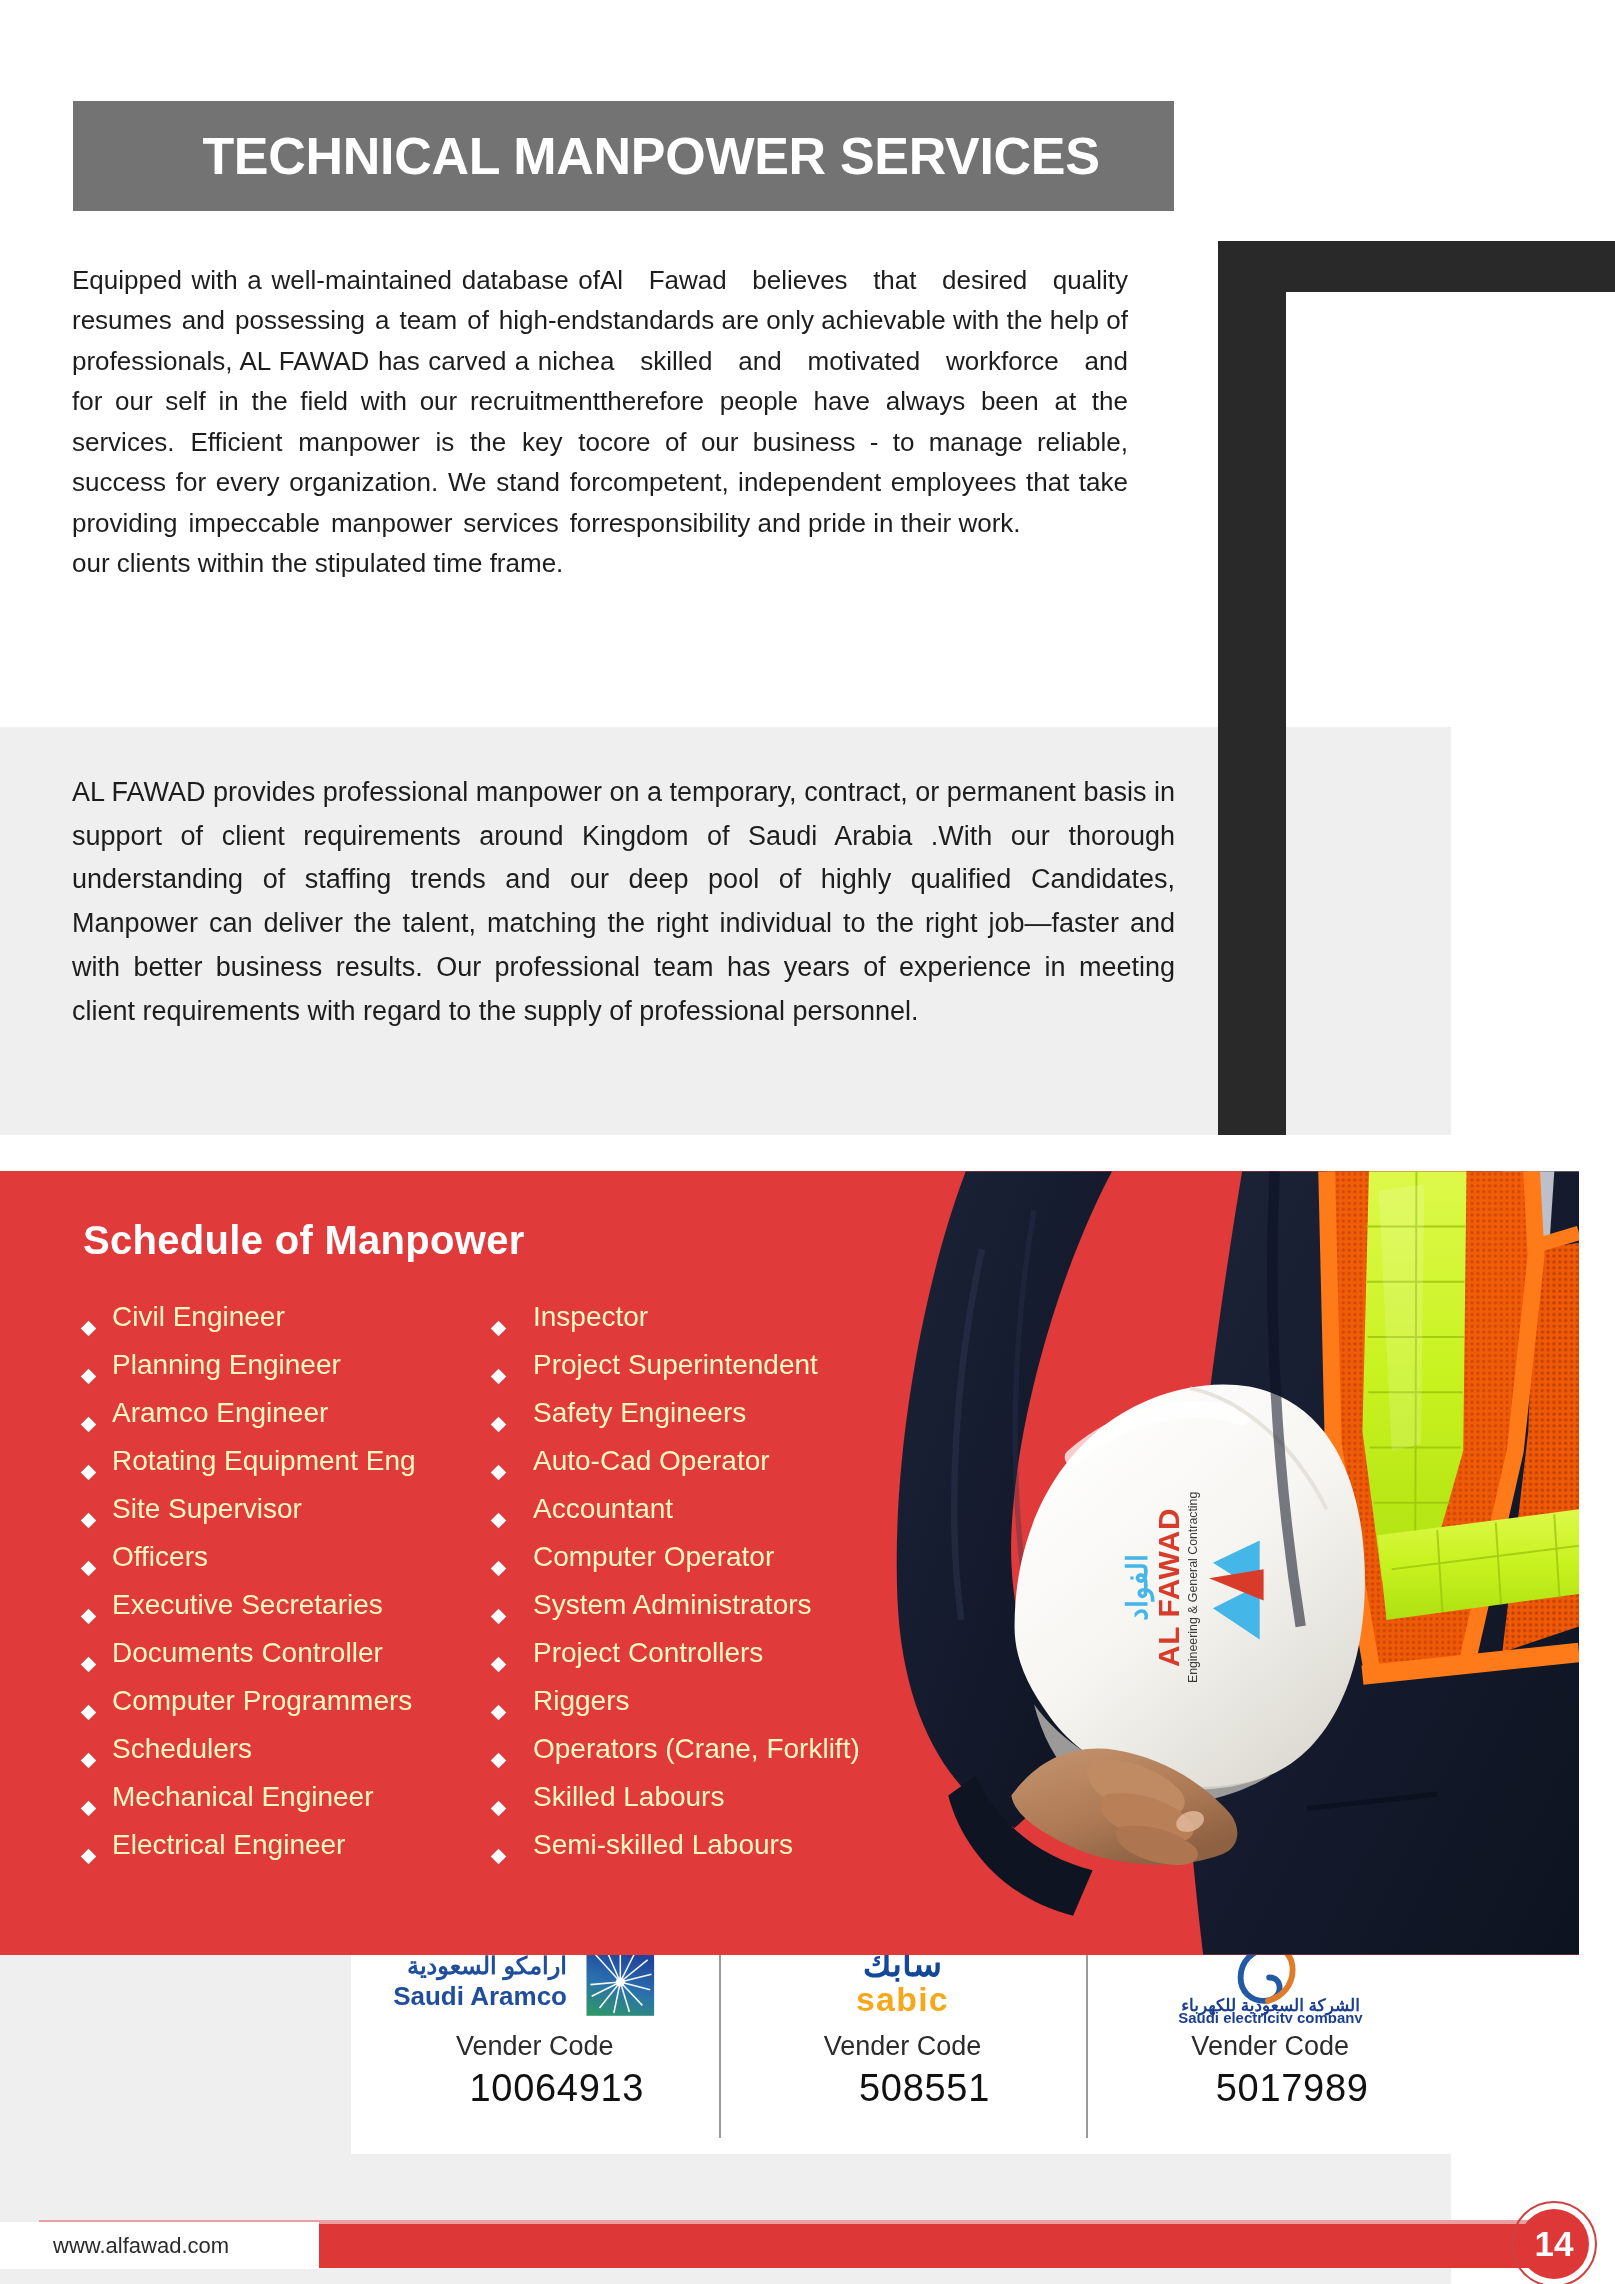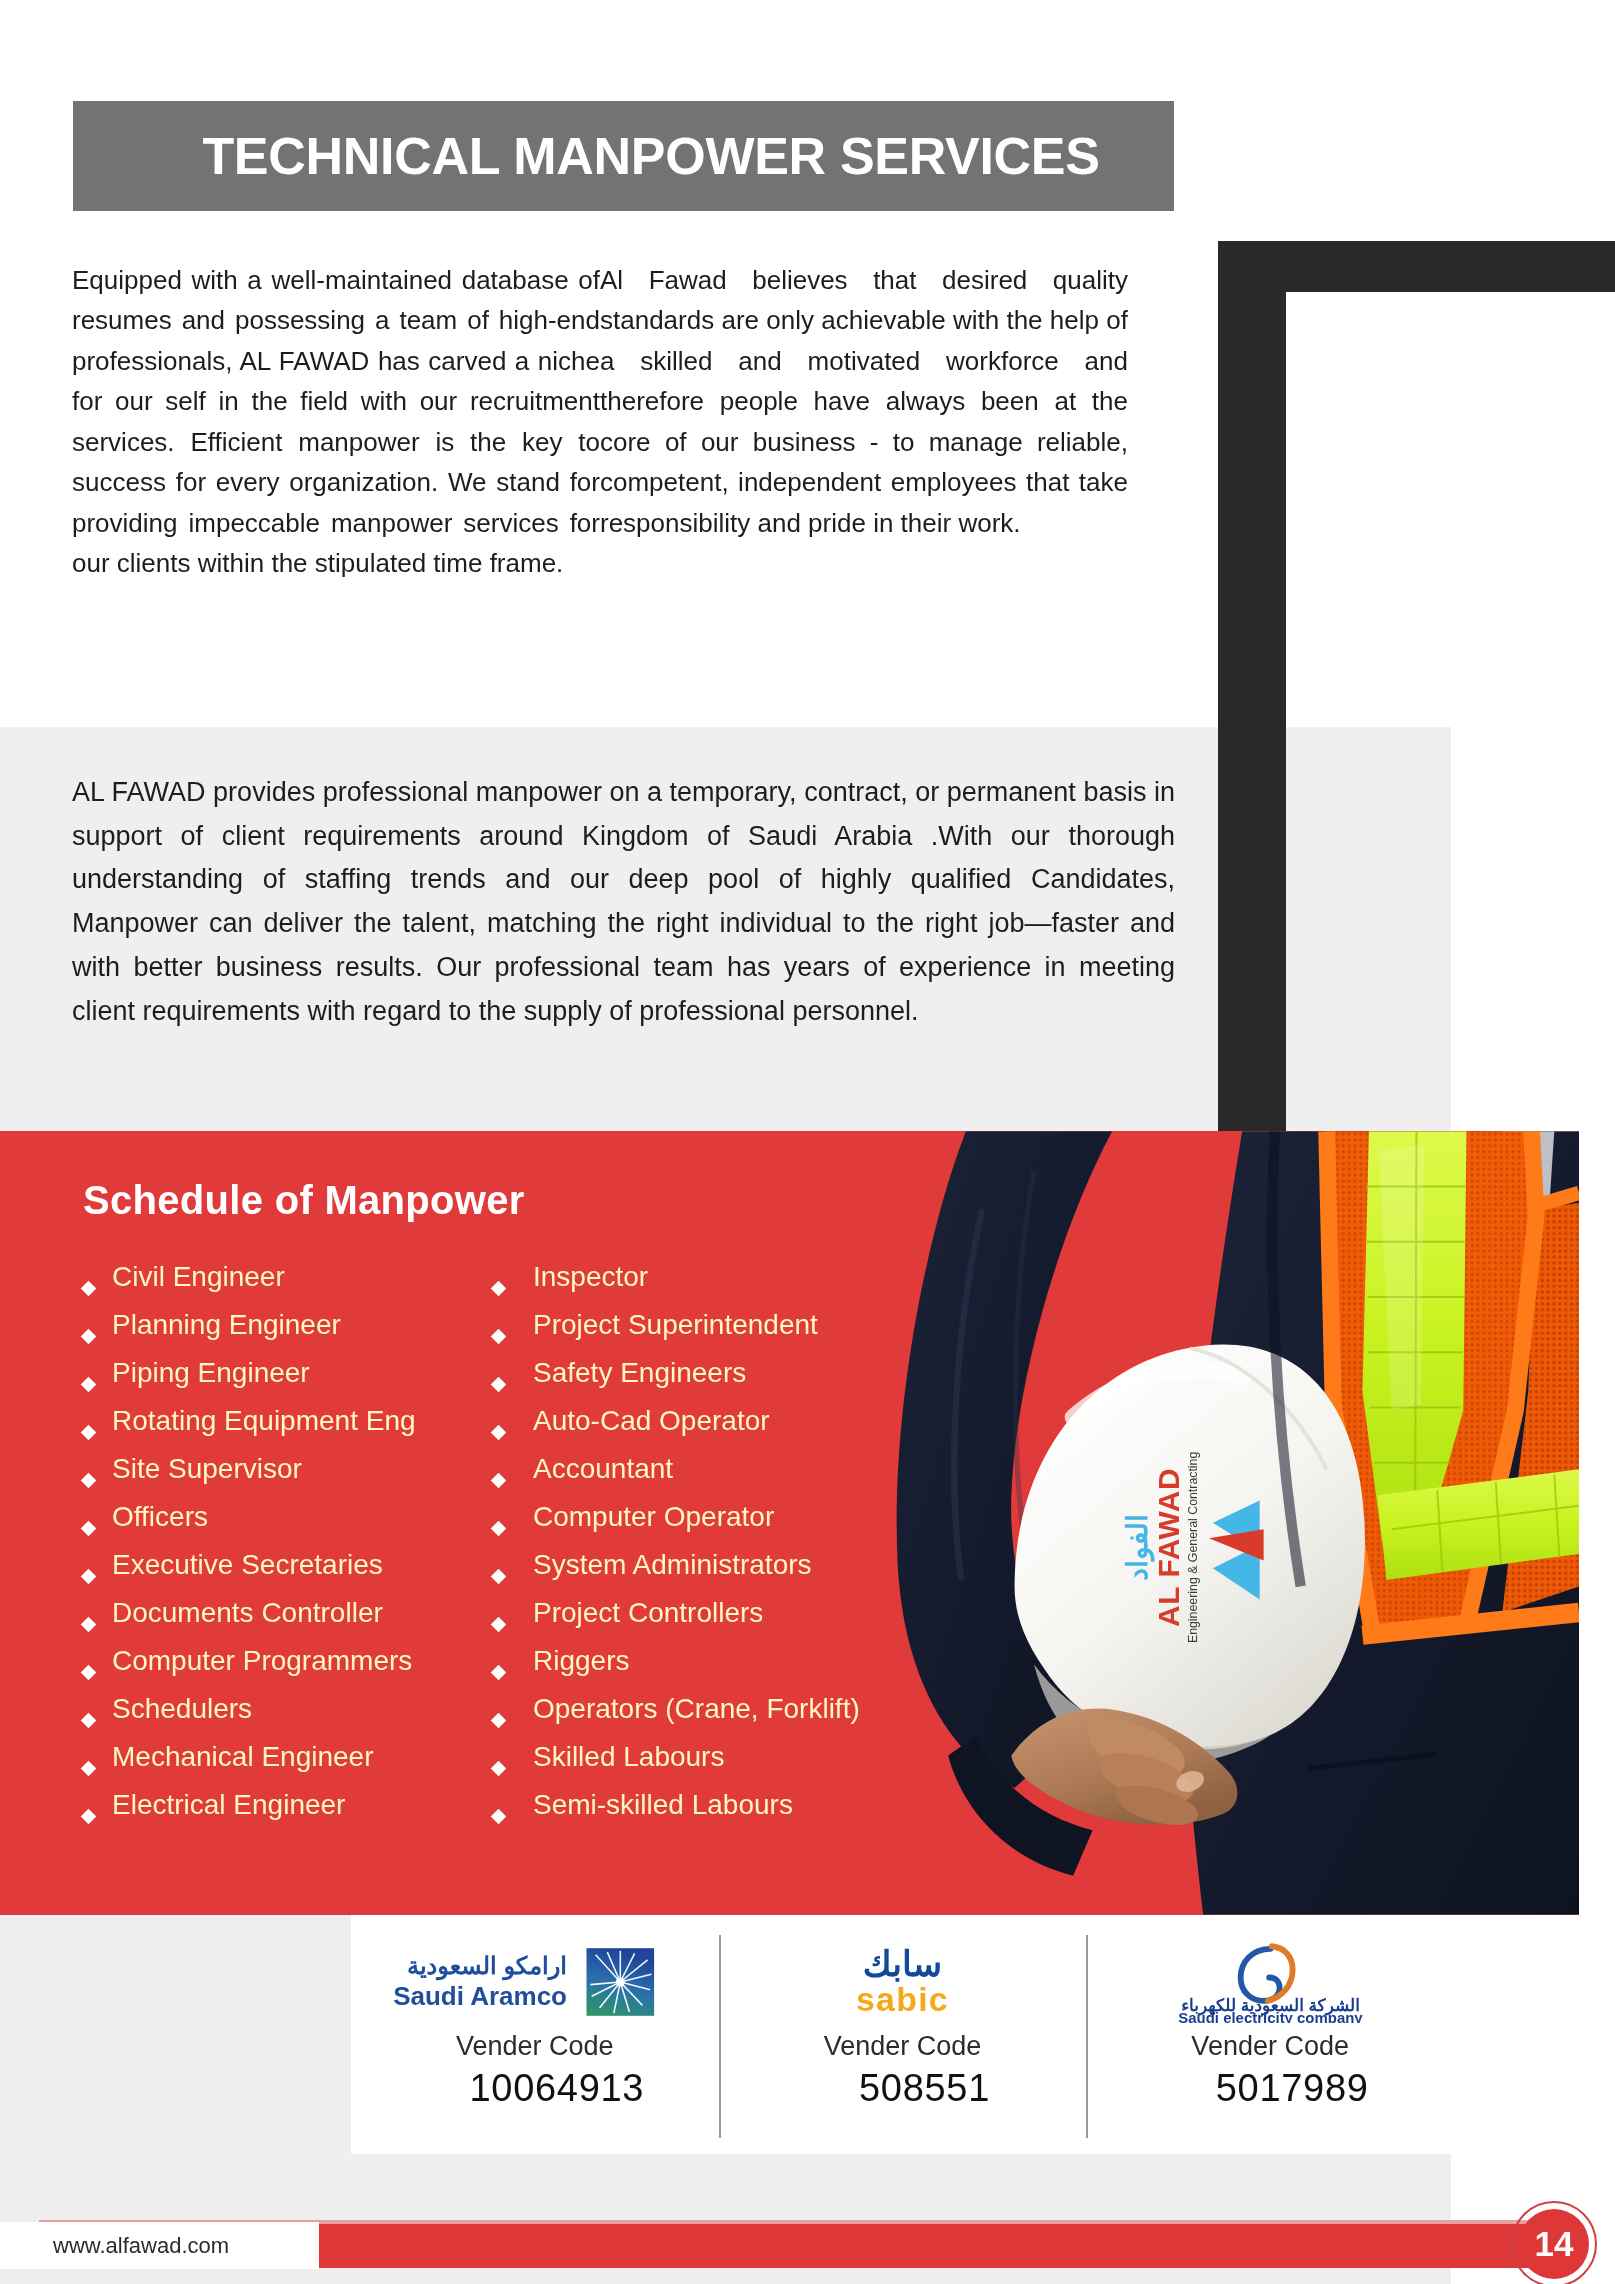--- a/index.html
+++ b/index.html
@@ -113,21 +113,21 @@
     text-align: justify;
     z-index: 4;
     font-family: "Liberation Sans", sans-serif;
     font-weight: 300;
   }
 
   
   .red-section {
     position: absolute;
     left: 0px;
-    top: 1131px;
+    top: 1171px;
     width: 1579px;
     height: 784px;
     background: #e03a3a;
     z-index: 6;
     overflow: hidden;
   }
 
   .schedule-title {
     position: absolute;
     left: 83px;
@@ -376,21 +376,21 @@
         <div class="bullet-item">
             <span class="bullet-mark"></span>
             <span>Civil Engineer</span>
           </div>
         <div class="bullet-item">
             <span class="bullet-mark"></span>
             <span>Planning Engineer</span>
           </div>
         <div class="bullet-item">
             <span class="bullet-mark"></span>
-            <span>Piping Engineer</span>
+            <span>Aramco Engineer</span>
           </div>
         <div class="bullet-item">
             <span class="bullet-mark"></span>
             <span>Rotating Equipment Eng</span>
           </div>
         <div class="bullet-item">
             <span class="bullet-mark"></span>
             <span>Site Supervisor</span>
           </div>
         <div class="bullet-item">

